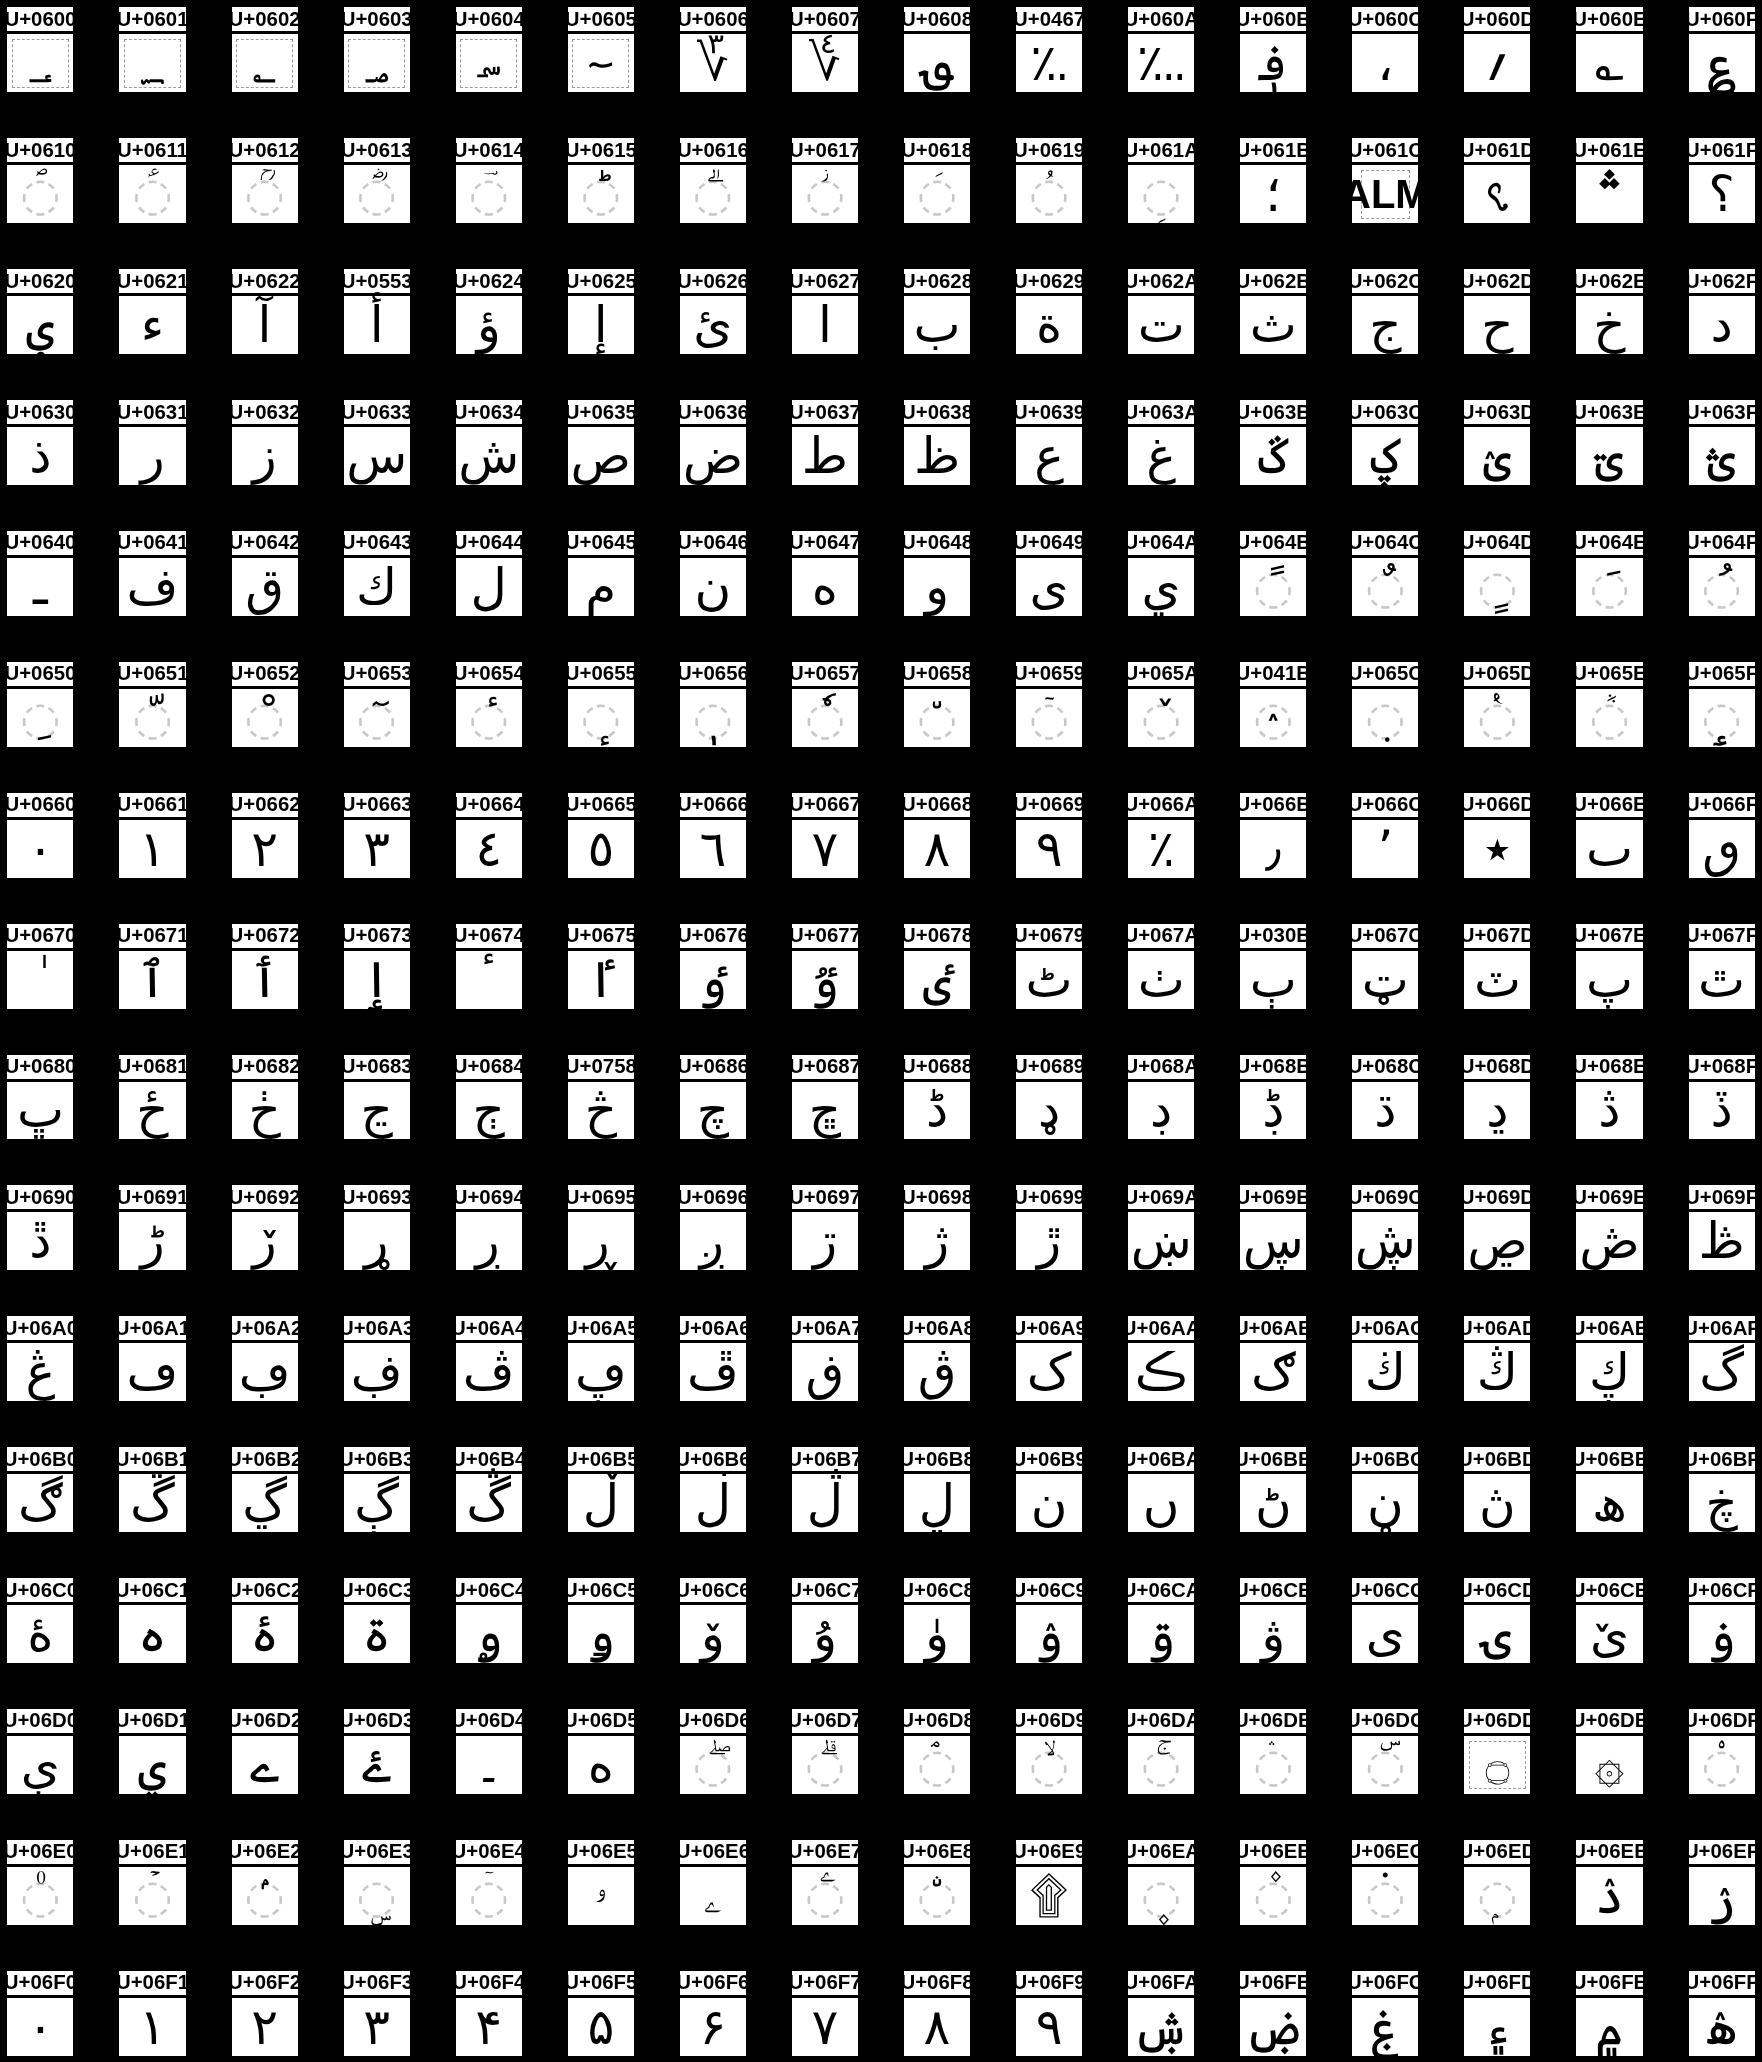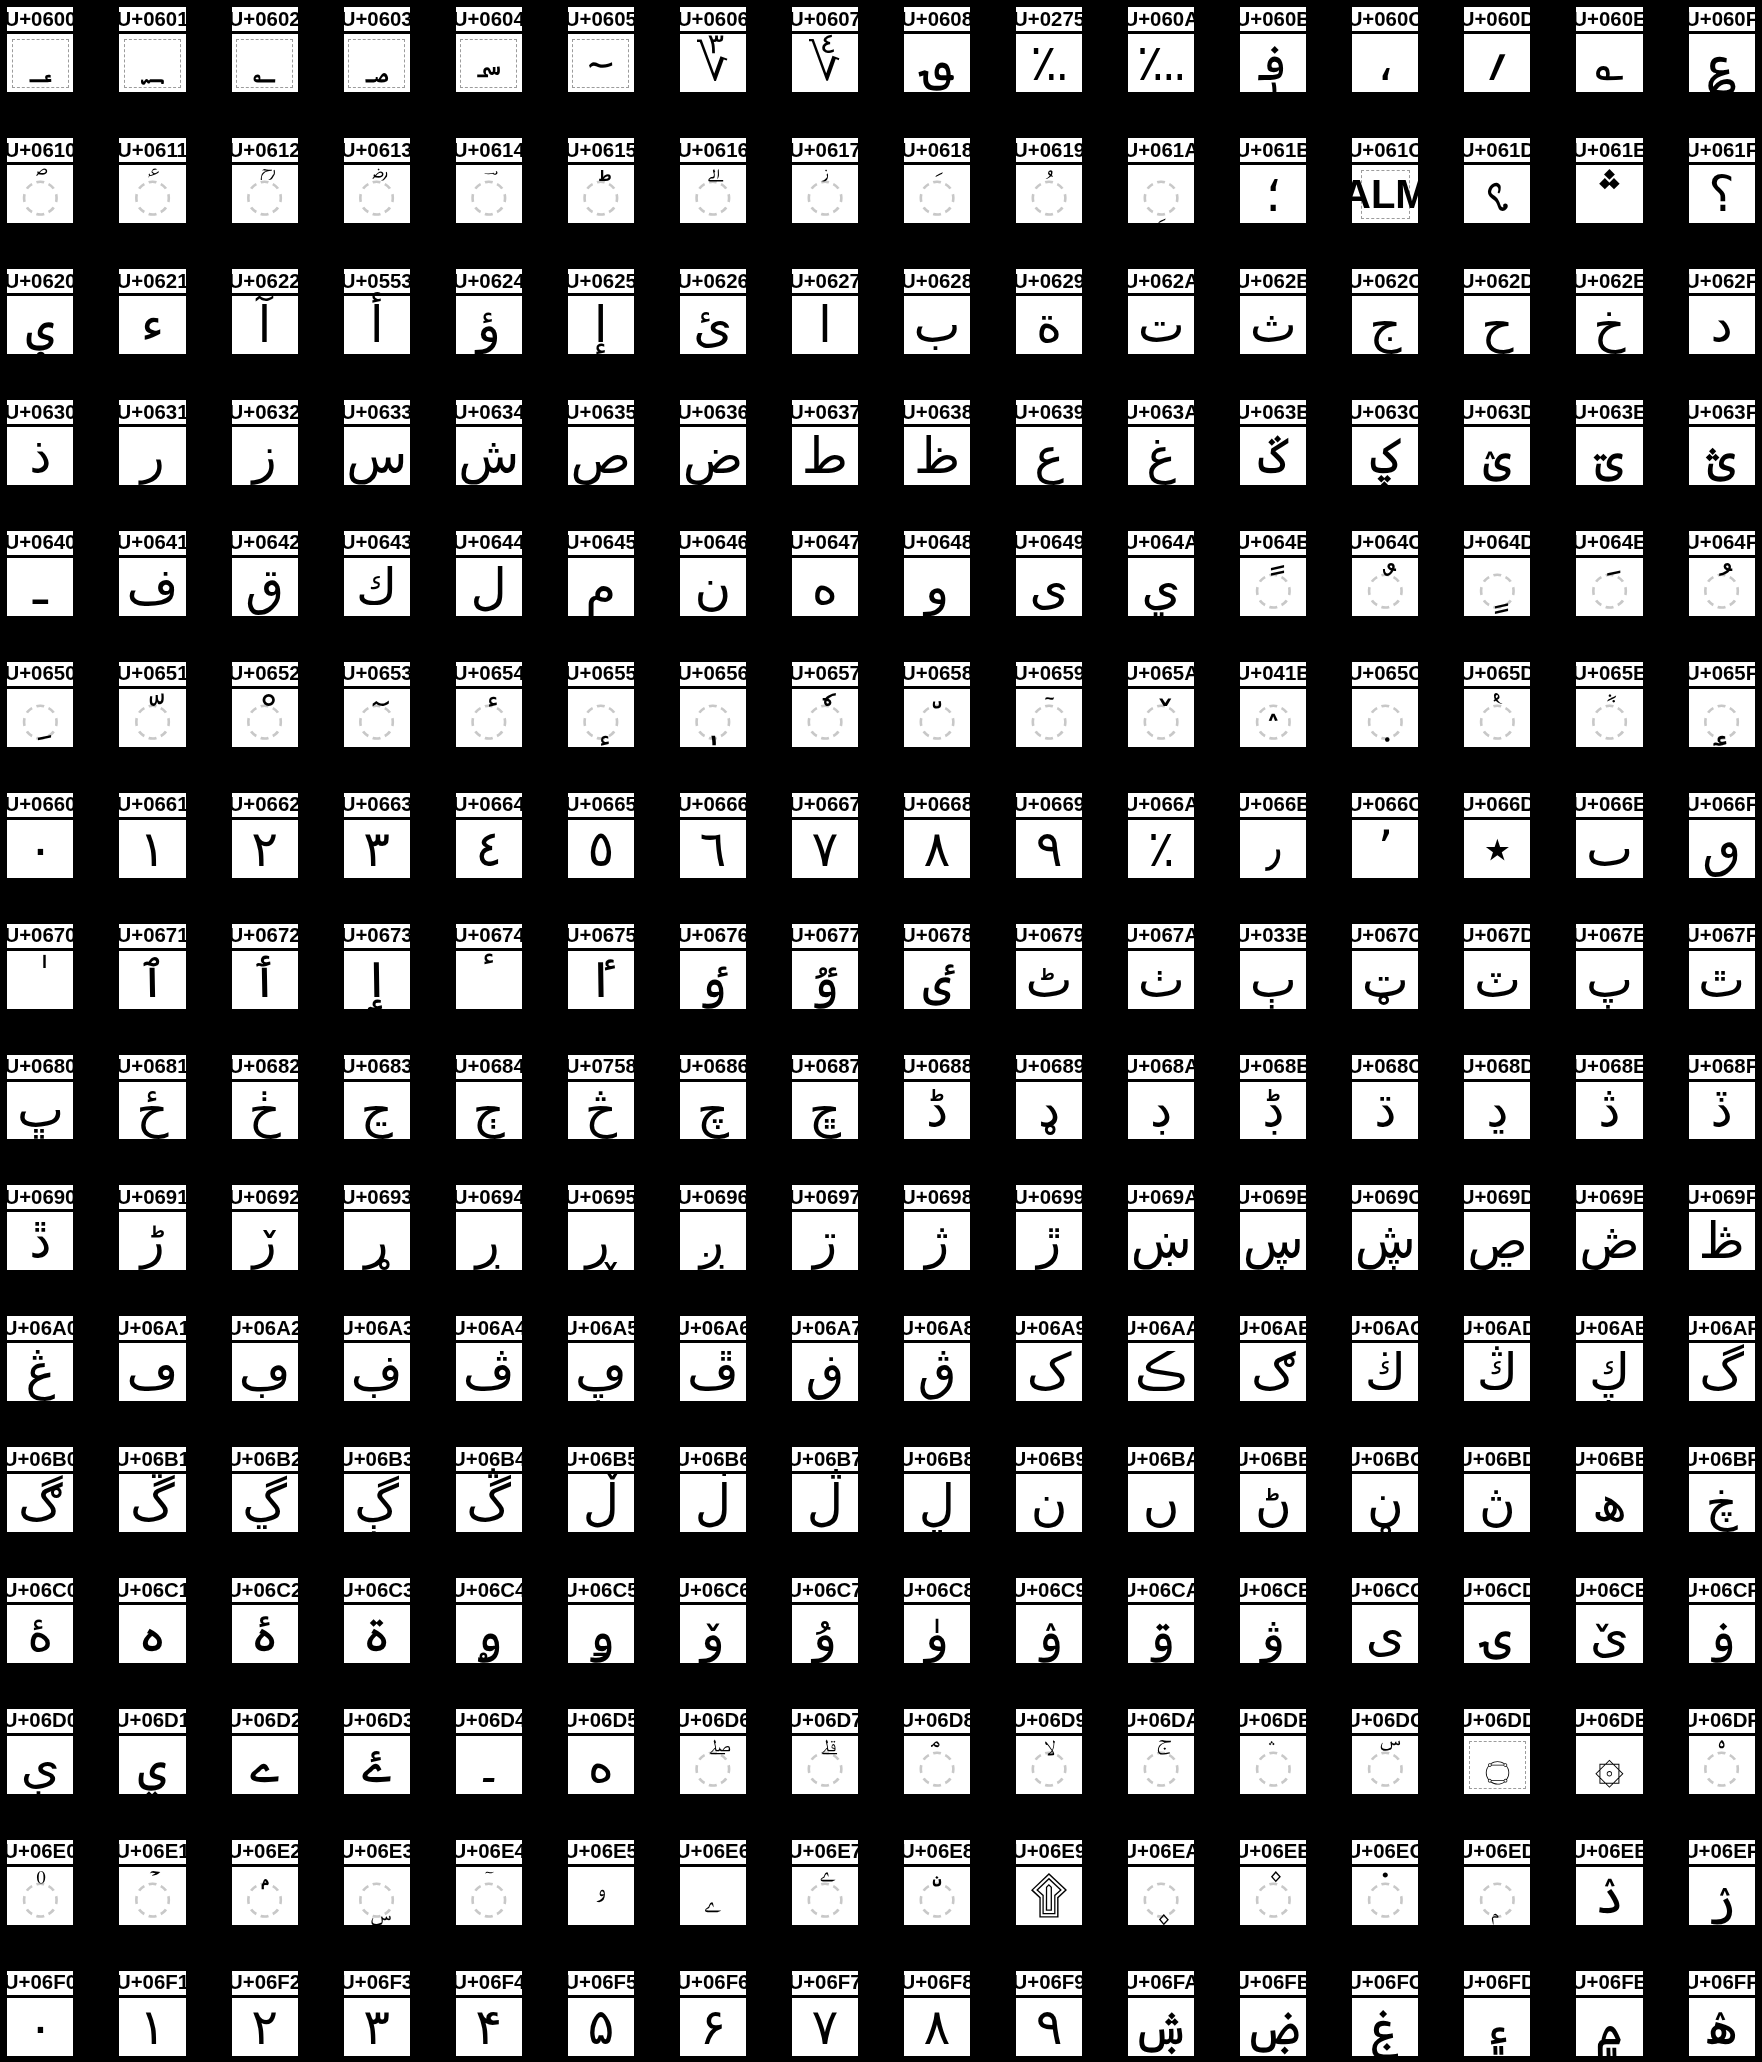--- a/index.html
+++ b/index.html
@@ -124,21 +124,21 @@
         <span class="glyph-char">؇</span>
       </div>
     </div>
     <div class="cell">
       <div class="cell-header">U+0608</div>
       <div class="cell-glyph t-n">
         <span class="glyph-char">؈</span>
       </div>
     </div>
     <div class="cell">
-      <div class="cell-header">U+0275</div>
+      <div class="cell-header">U+0467</div>
       <div class="cell-glyph t-n">
         <span class="glyph-char">؉</span>
       </div>
     </div>
     <div class="cell">
       <div class="cell-header">U+060A</div>
       <div class="cell-glyph t-n">
         <span class="glyph-char">؊</span>
       </div>
     </div>
@@ -841,21 +841,21 @@
         <span class="glyph-char">ٹ</span>
       </div>
     </div>
     <div class="cell">
       <div class="cell-header">U+067A</div>
       <div class="cell-glyph t-n">
         <span class="glyph-char">ٺ</span>
       </div>
     </div>
     <div class="cell">
-      <div class="cell-header">U+033B</div>
+      <div class="cell-header">U+030B</div>
       <div class="cell-glyph t-n">
         <span class="glyph-char">ٻ</span>
       </div>
     </div>
     <div class="cell">
       <div class="cell-header">U+067C</div>
       <div class="cell-glyph t-n">
         <span class="glyph-char">ټ</span>
       </div>
     </div>

